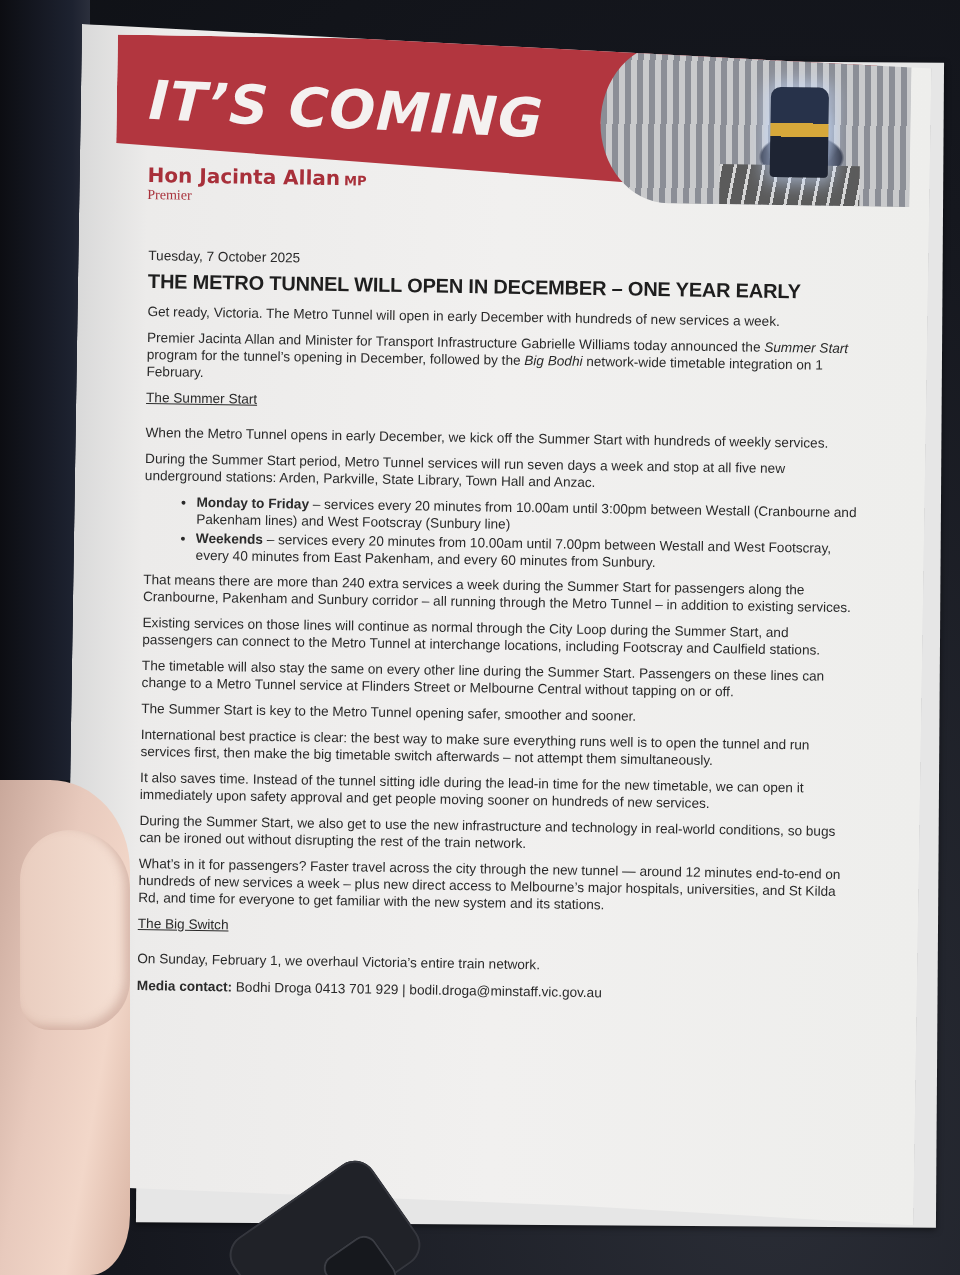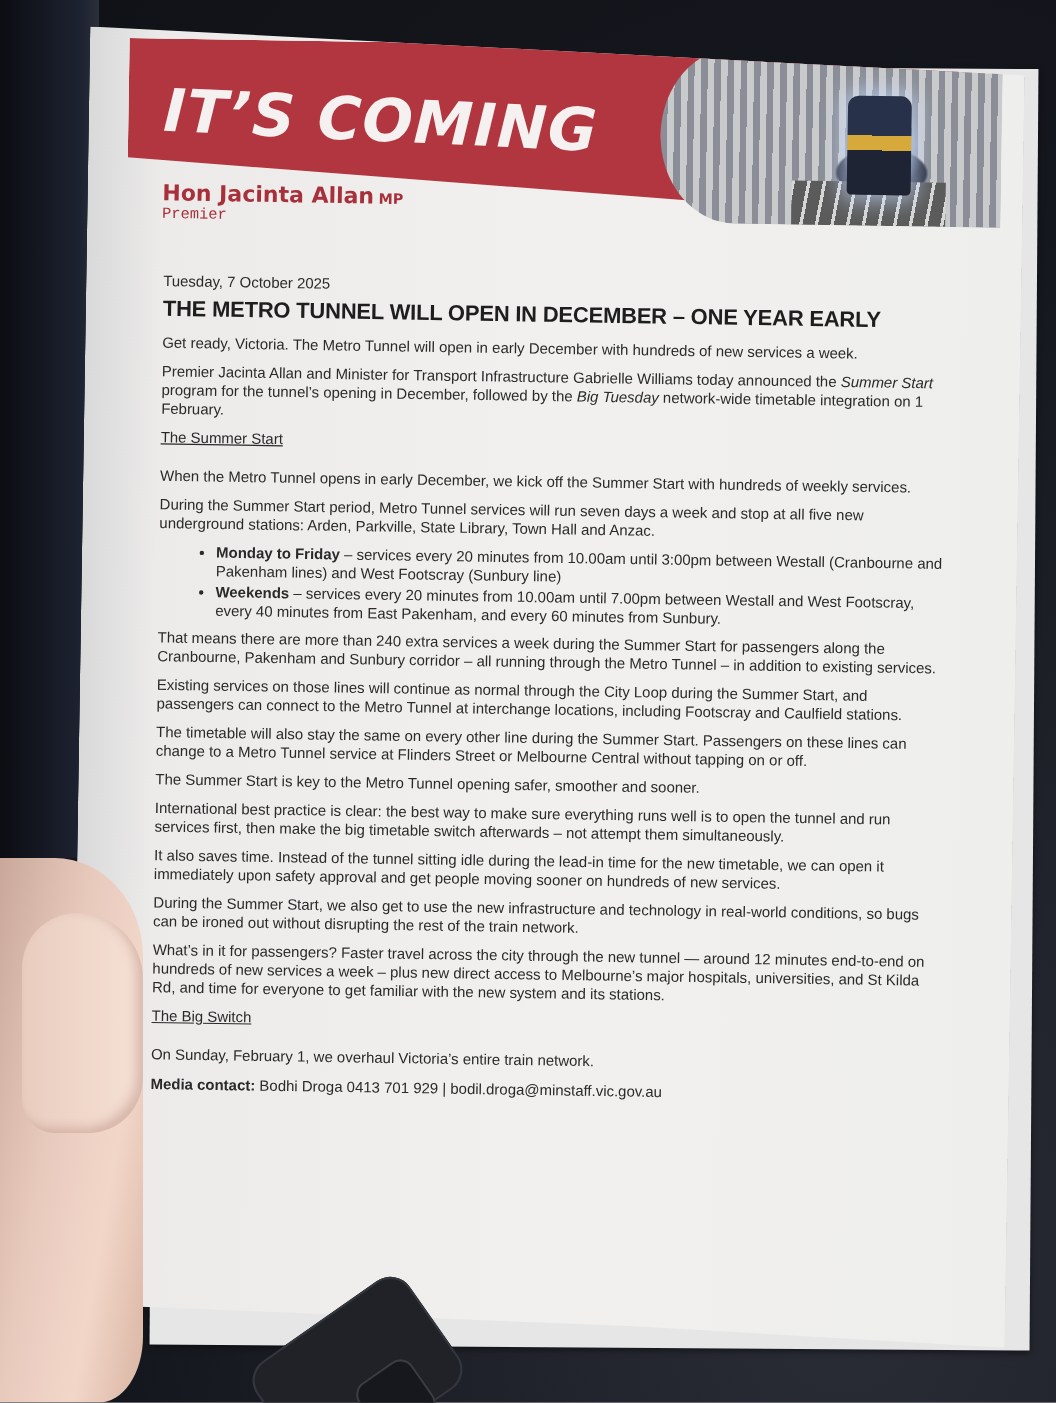--- a/index.html
+++ b/index.html
@@ -60,21 +60,21 @@
   }
   .minister {
     position: absolute; left: 68px; top: 138px;
     color: #a8303a; font-weight: bold; font-size: 20px;
     font-family: "DejaVu Sans", sans-serif;
   }
   .minister .mp { font-size: 13px; margin-left: 4px; }
   .role {
     position: absolute; left: 68px; top: 162px;
     color: #a8303a; font-size: 14px;
-    font-family: Liberation Mono, monospace;
+    font-family: Liberation Serif, serif;
   }
   .content {
     position: absolute; left: 70px; top: 222px; width: 720px;
     color: #2a2a2a;
     font-size: 13.6px; line-height: 17px;
     font-family: "Liberation Sans", sans-serif;
   }
   .date { margin: 0 0 14px 0; }
   .headline {
     font-size: 20px; font-weight: bold; margin: 0 0 13px 0; letter-spacing: -0.2px;
@@ -130,21 +130,21 @@
   <div class="minister">
     <span>Hon Jacinta Allan</span><span class="mp">MP</span>
   </div>
   <div class="role">Premier</div>
 
   <div class="content">
     <p class="date">Tuesday, 7 October 2025</p>
     <div class="headline">THE METRO TUNNEL WILL OPEN IN DECEMBER – ONE YEAR EARLY</div>
     <p>Get ready, Victoria. The Metro Tunnel will open in early December with hundreds of new services a week.</p>
     <p>
-      <span>Premier Jacinta Allan and Minister for Transport Infrastructure Gabrielle Williams today announced the </span><i>Summer Start</i><span> program for the tunnel’s opening in December, followed by the </span><i>Big Tuesday</i><span> network-wide timetable integration on 1 February.</span>
+      <span>Premier Jacinta Allan and Minister for Transport Infrastructure Gabrielle Williams today announced the </span><i>Summer Start</i><span> program for the tunnel’s opening in December, followed by the </span><i>Big Bodhi</i><span> network-wide timetable integration on 1 February.</span>
     </p>
 
     <p class="subhead">The Summer Start</p>
     <p>When the Metro Tunnel opens in early December, we kick off the Summer Start with hundreds of weekly services.</p>
     <p>During the Summer Start period, Metro Tunnel services will run seven days a week and stop at all five new underground stations: Arden, Parkville, State Library, Town Hall and Anzac.</p>
     <ul class="bullets">
       <li><b>Monday to Friday</b><span> – services every 20 minutes from 10.00am until 3:00pm between Westall (Cranbourne and Pakenham lines) and West Footscray (Sunbury line)</span></li>
       <li><b>Weekends</b><span> – services every 20 minutes from 10.00am until 7.00pm between Westall and West Footscray, every 40 minutes from East Pakenham, and every 60 minutes from Sunbury.</span></li>
     </ul>
     <p>That means there are more than 240 extra services a week during the Summer Start for passengers along the Cranbourne, Pakenham and Sunbury corridor – all running through the Metro Tunnel – in addition to existing services.</p>

